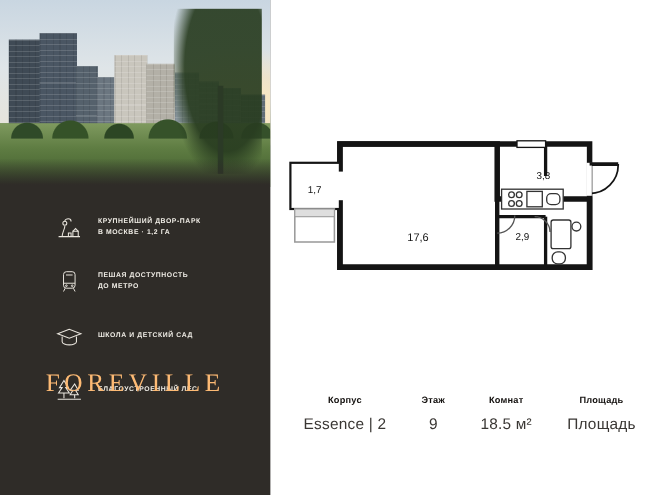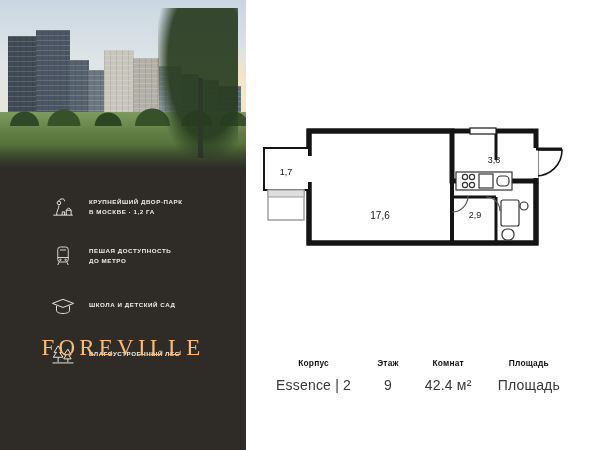--- a/index.html
+++ b/index.html
@@ -143,21 +143,21 @@
     flex: none;
   }
 
   .plan-wrap {
     position: absolute;
     left: 0; top: 0; width: 354px; height: 330px;
   }
 
   .footer {
     position: absolute;
-    left: 30px; right: 40px; top: 358px;
+    left: 30px; right: 22px; top: 358px;
     display: flex;
     justify-content: space-between;
   }
   .f-col { text-align: center; }
   .f-label {
     font-size: 8.4px;
     font-weight: bold;
     color: #14110f;
     letter-spacing: 0.2px;
     margin-bottom: 9px;
@@ -348,21 +348,21 @@
       <div class="f-col">
         <div class="f-label">Корпус</div>
         <div class="f-value">Essence | 2</div>
       </div>
       <div class="f-col">
         <div class="f-label">Этаж</div>
         <div class="f-value">9</div>
       </div>
       <div class="f-col">
         <div class="f-label">Комнат</div>
-        <div class="f-value">42.4 м²</div>
+        <div class="f-value">18.5 м²</div>
       </div>
       <div class="f-col">
         <div class="f-label">Площадь</div>
         <div class="f-value">Площадь</div>
       </div>
     </div>
 
   </div>
 </div>
 

